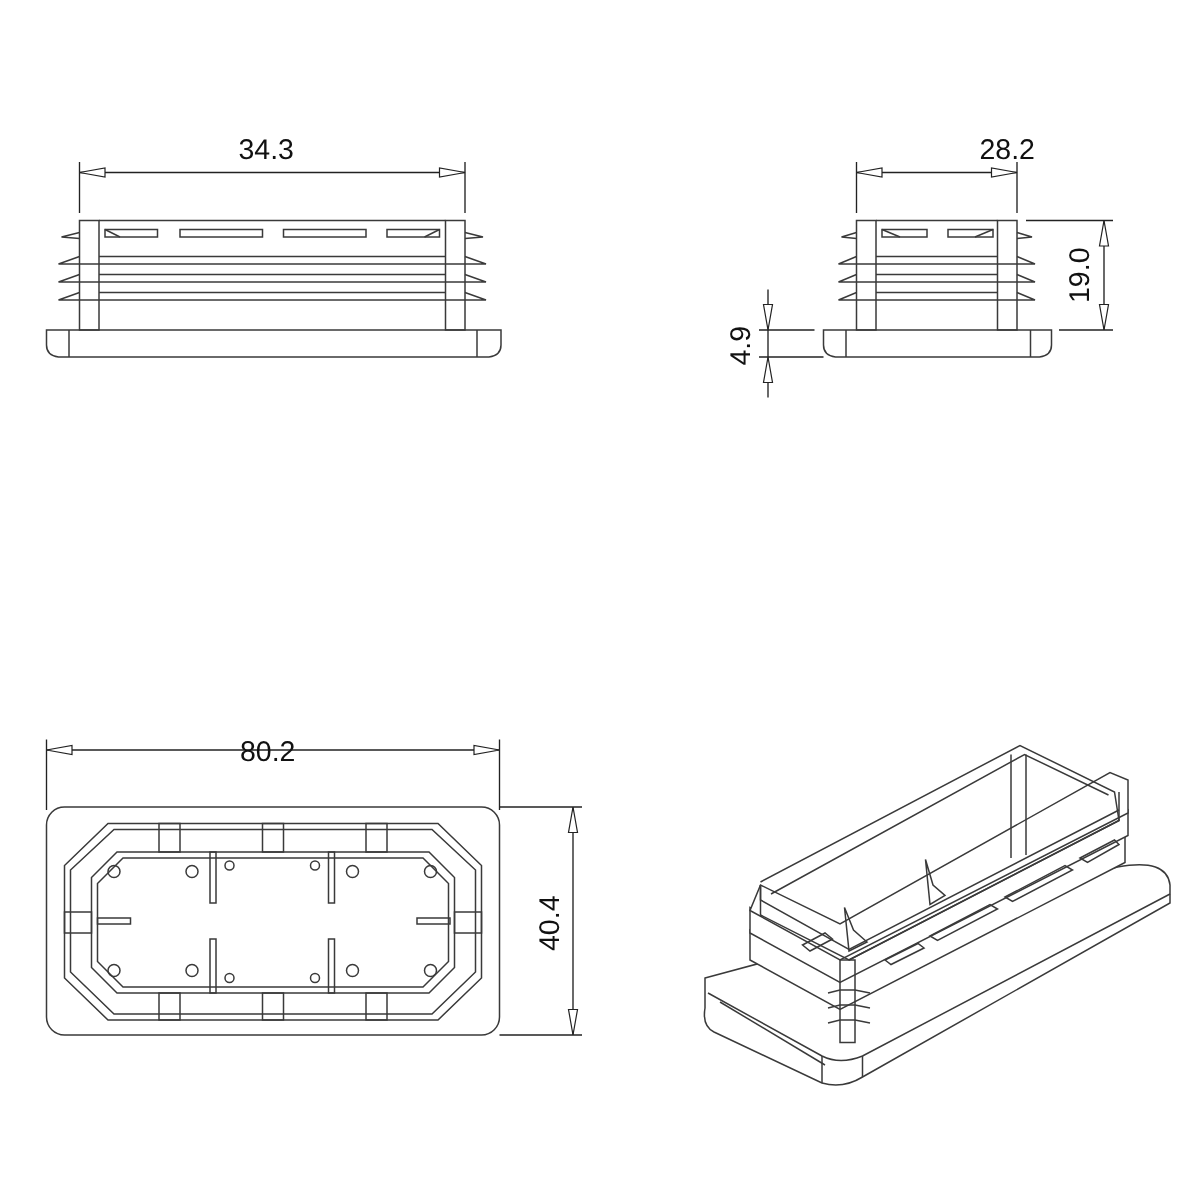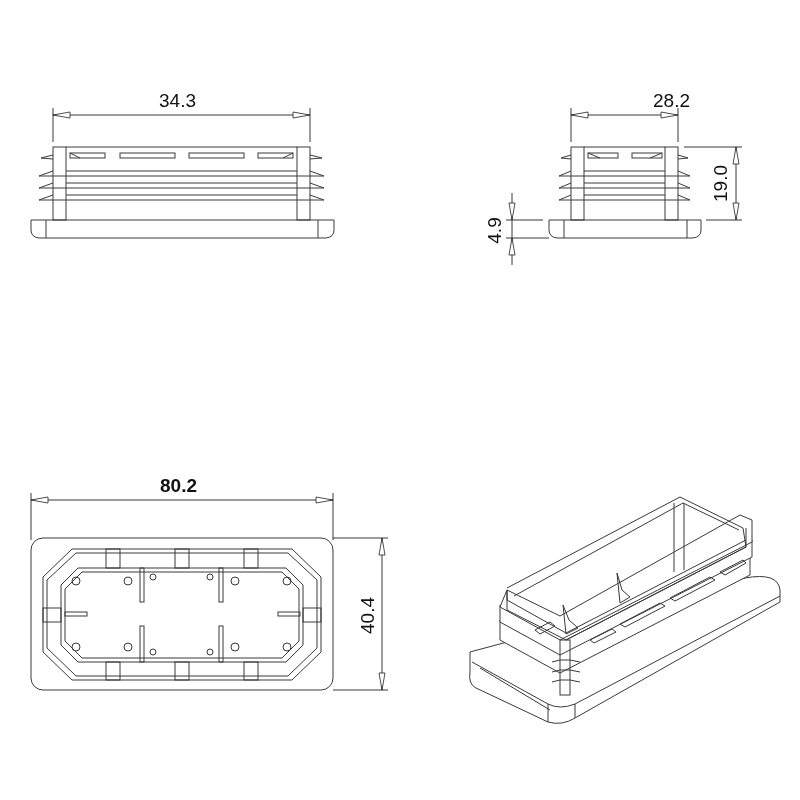--- a/index.html
+++ b/index.html
@@ -193,14 +193,14 @@
     <polyline class="ln" points="552,662 560,660 570,660 580,662"></polyline>
     <polyline class="ln" points="552,672 560,670 570,670 580,672"></polyline>
     <polyline class="ln" points="552,682 560,680 570,680 580,682"></polyline>
   </g>
 </svg>
 
 <div class="lbl" style="left:159px;top:91px;">34.3</div>
 <div class="lbl" style="left:605px;top:91px;margin-left:48px;">28.2</div>
 <div class="lbl vert" style="left:702px;top:174px;">19.0</div>
 <div class="lbl vert" style="left:481px;top:221px;">4.9</div>
-<div class="lbl" style="left:160px;top:476px;font-weight:bold;">80.2</div>
+<div class="lbl" style="left:160px;top:492px;">80.2</div>
 <div class="lbl vert" style="left:349px;top:606px;">40.4</div>
 
 </body></html>

